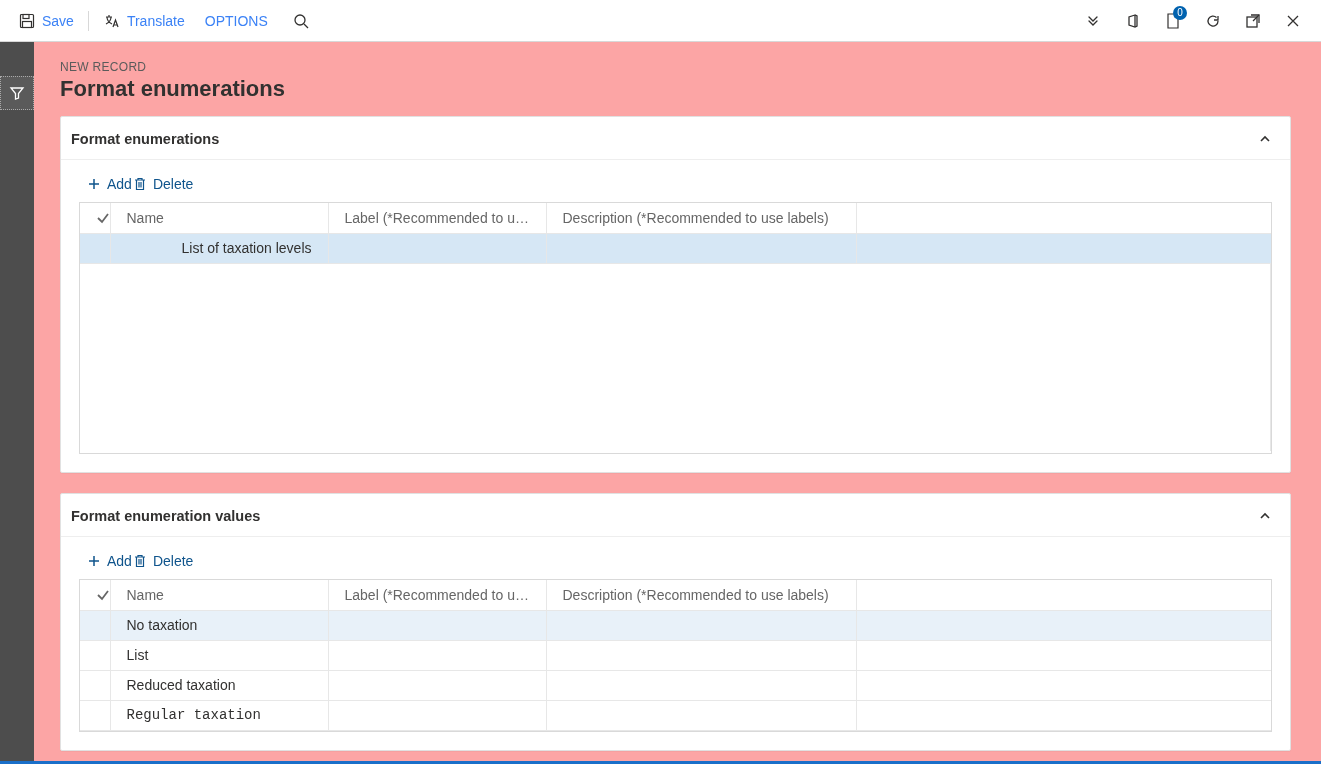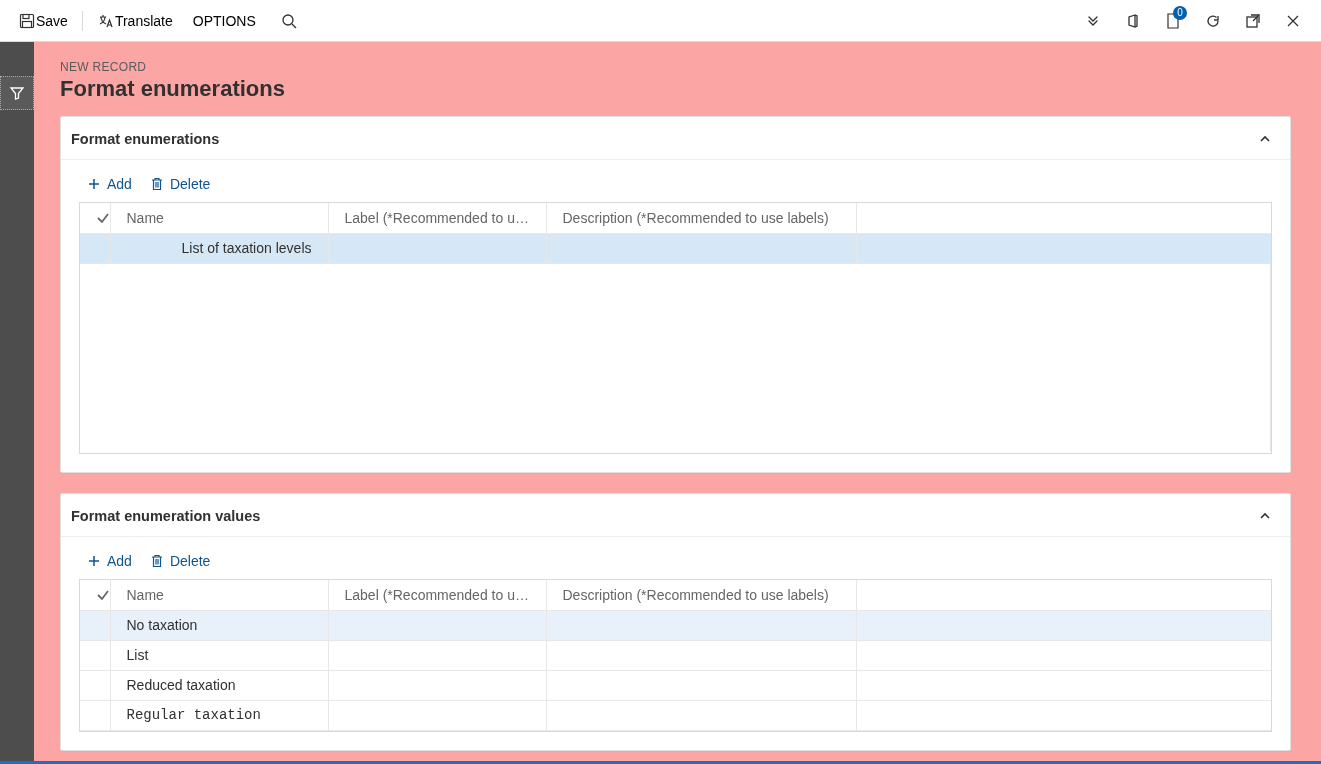--- a/index.html
+++ b/index.html
@@ -4,22 +4,22 @@
 <style>
   * { box-sizing: border-box; margin: 0; padding: 0; }
   html, body { width: 1321px; height: 764px; font-family: "Segoe UI", Arial, sans-serif; font-size: 13px; color: #323130; background: #fff; overflow: hidden; }
   
   .toolbar {
     height: 42px; display: flex; align-items: center; border-bottom: 1px solid #d8d8d8;
     padding: 0 8px; justify-content: space-between; background: #fff;
   }
   .toolbar-left, .toolbar-right { display: flex; align-items: center; gap: 0; }
   .tb-item {
-    display: flex; align-items: center; height: 42px; padding: 0 10px;
-    font-size: 14px; cursor: pointer; color: #000000;
+    display: flex; align-items: center; gap: 6px; height: 42px; padding: 0 10px;
+    font-size: 14px; cursor: pointer; color: #3b82f6;
   }
   .tb-sep { width: 1px; height: 20px; background: #d8d8d8; margin: 0 4px; }
   .tb-icon { display: inline-flex; align-items: center; justify-content: center; width: 18px; height: 18px; }
   .tb-right-btn { width: 40px; height: 42px; display: flex; align-items: center; justify-content: center; cursor: pointer; position: relative;}
   .notif-badge {
     position: absolute; top: 6px; left: 20px; background: #0062af; color: #fff;
     border-radius: 8px; font-size: 10px; min-width: 14px; height: 14px;
     display: flex; align-items: center; justify-content: center; padding: 0 3px;
   }
   
@@ -41,21 +41,21 @@
   .panel {
     background: #fff; border: 1px solid #e1e1e1; border-radius: 2px; margin-bottom: 20px;
     box-shadow: 0 1px 1px rgba(0,0,0,.03);
   }
   .panel-header {
     display: flex; align-items: center; justify-content: space-between;
     padding: 14px 18px 12px 10px; border-bottom: 1px solid #eee;
   }
   .panel-title { font-size: 14.5px; font-weight: 600; }
   .panel-body { padding: 12px 18px 18px 18px; }
-  .action-row { display: flex; gap: 18px; padding: 4px 0 10px 8px; }
+  .action-row { display: flex; gap: 1px; padding: 4px 0 10px 8px; }
   .act-btn {
     display: flex; align-items: center; gap: 6px; color: #0f548c; font-size: 14px; cursor: pointer;
   }
   .act-btn .ic { display: inline-flex; width: 14px; height: 14px; align-items: center; justify-content: center; }
   .grid { border: 1px solid #d9d9d9; }
   .grid table { border-collapse: collapse; width: 100%; table-layout: fixed; }
   .grid th, .grid td {
     border-right: 1px solid #e7e7e7; border-bottom: 1px solid #e7e7e7;
     font-size: 14px; text-align: left; padding: 6px 16px; height: 30px;
     color: #595959; background: #fff; overflow: hidden; white-space: nowrap; text-overflow: ellipsis;

